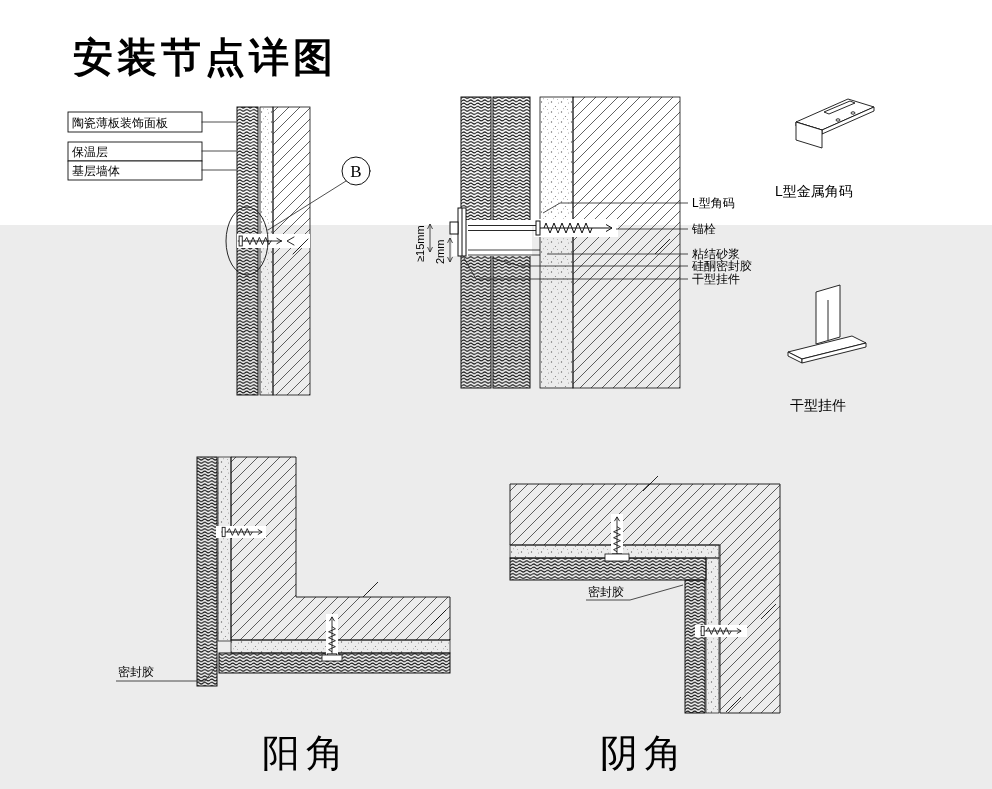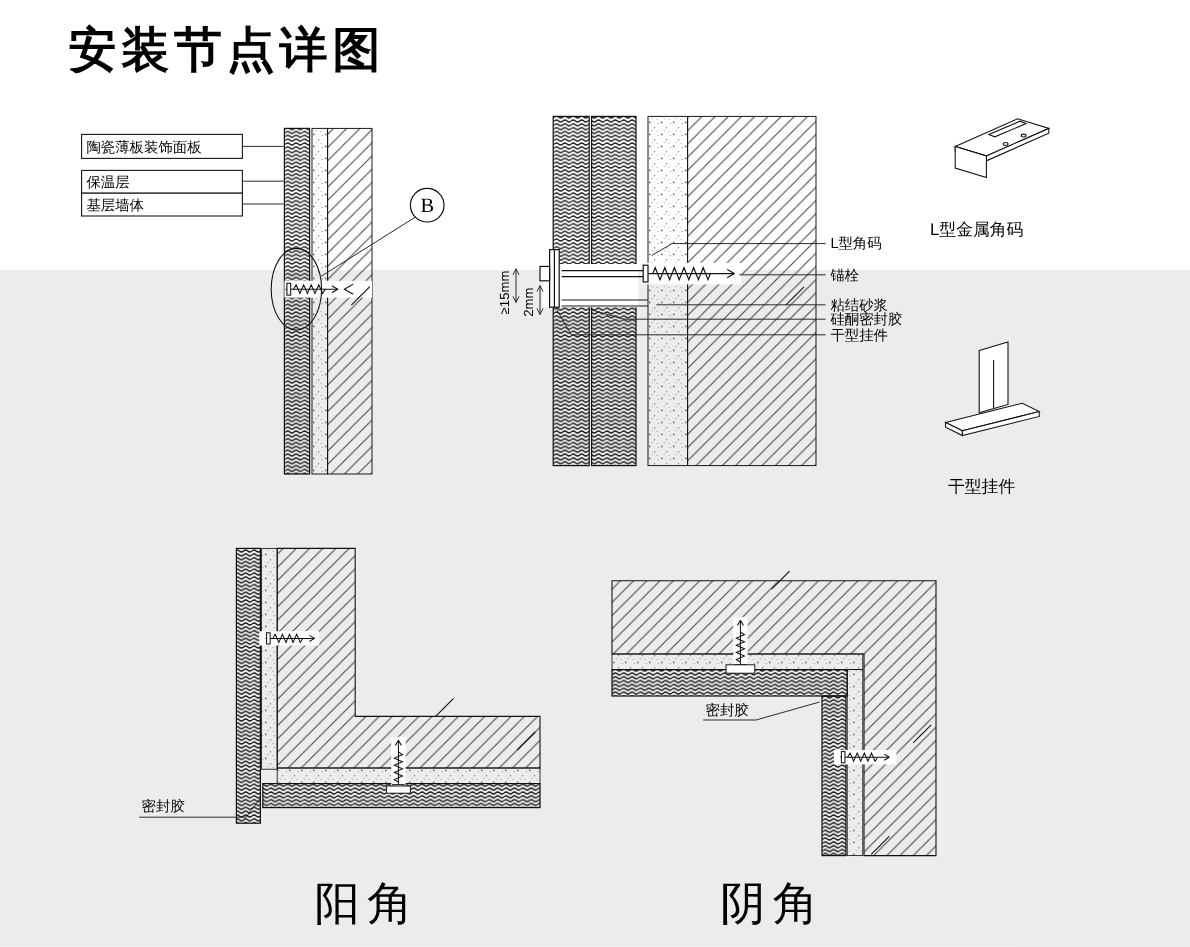--- a/index.html
+++ b/index.html
@@ -4,21 +4,21 @@
 <style>
   html,body{margin:0;padding:0;}
   body{
     width:992px;height:789px;position:relative;overflow:hidden;
     font-family:"Liberation Sans", sans-serif;color:#000;
   }
   .bg{position:absolute;left:0;width:992px;z-index:0;}
   .bg-top{top:0;height:225px;background:#ffffff;}
   .bg-bottom{top:225px;height:564px;background:#ececec;}
   #page-title{
-    position:absolute;left:57px;top:14px;z-index:2;margin:0;
+    position:absolute;left:57px;top:14px;z-index:2;margin:16px;
     font-size:40px;font-weight:bold;letter-spacing:4px;color:#000;
     font-family:"Liberation Sans", sans-serif;
   }
   svg.drawing{position:absolute;left:0;top:0;z-index:1;}
   svg text{font-family:"Liberation Sans", sans-serif;fill:#000;}
   .lbl{font-size:12px;}
   .lbl-part{font-size:14px;}
   .caption{font-size:38px;font-family:"Liberation Serif", serif;letter-spacing:6px;}
   .callout-letter{font-size:17px;font-family:"Liberation Serif", serif;}
   .dim{font-size:11px;}

